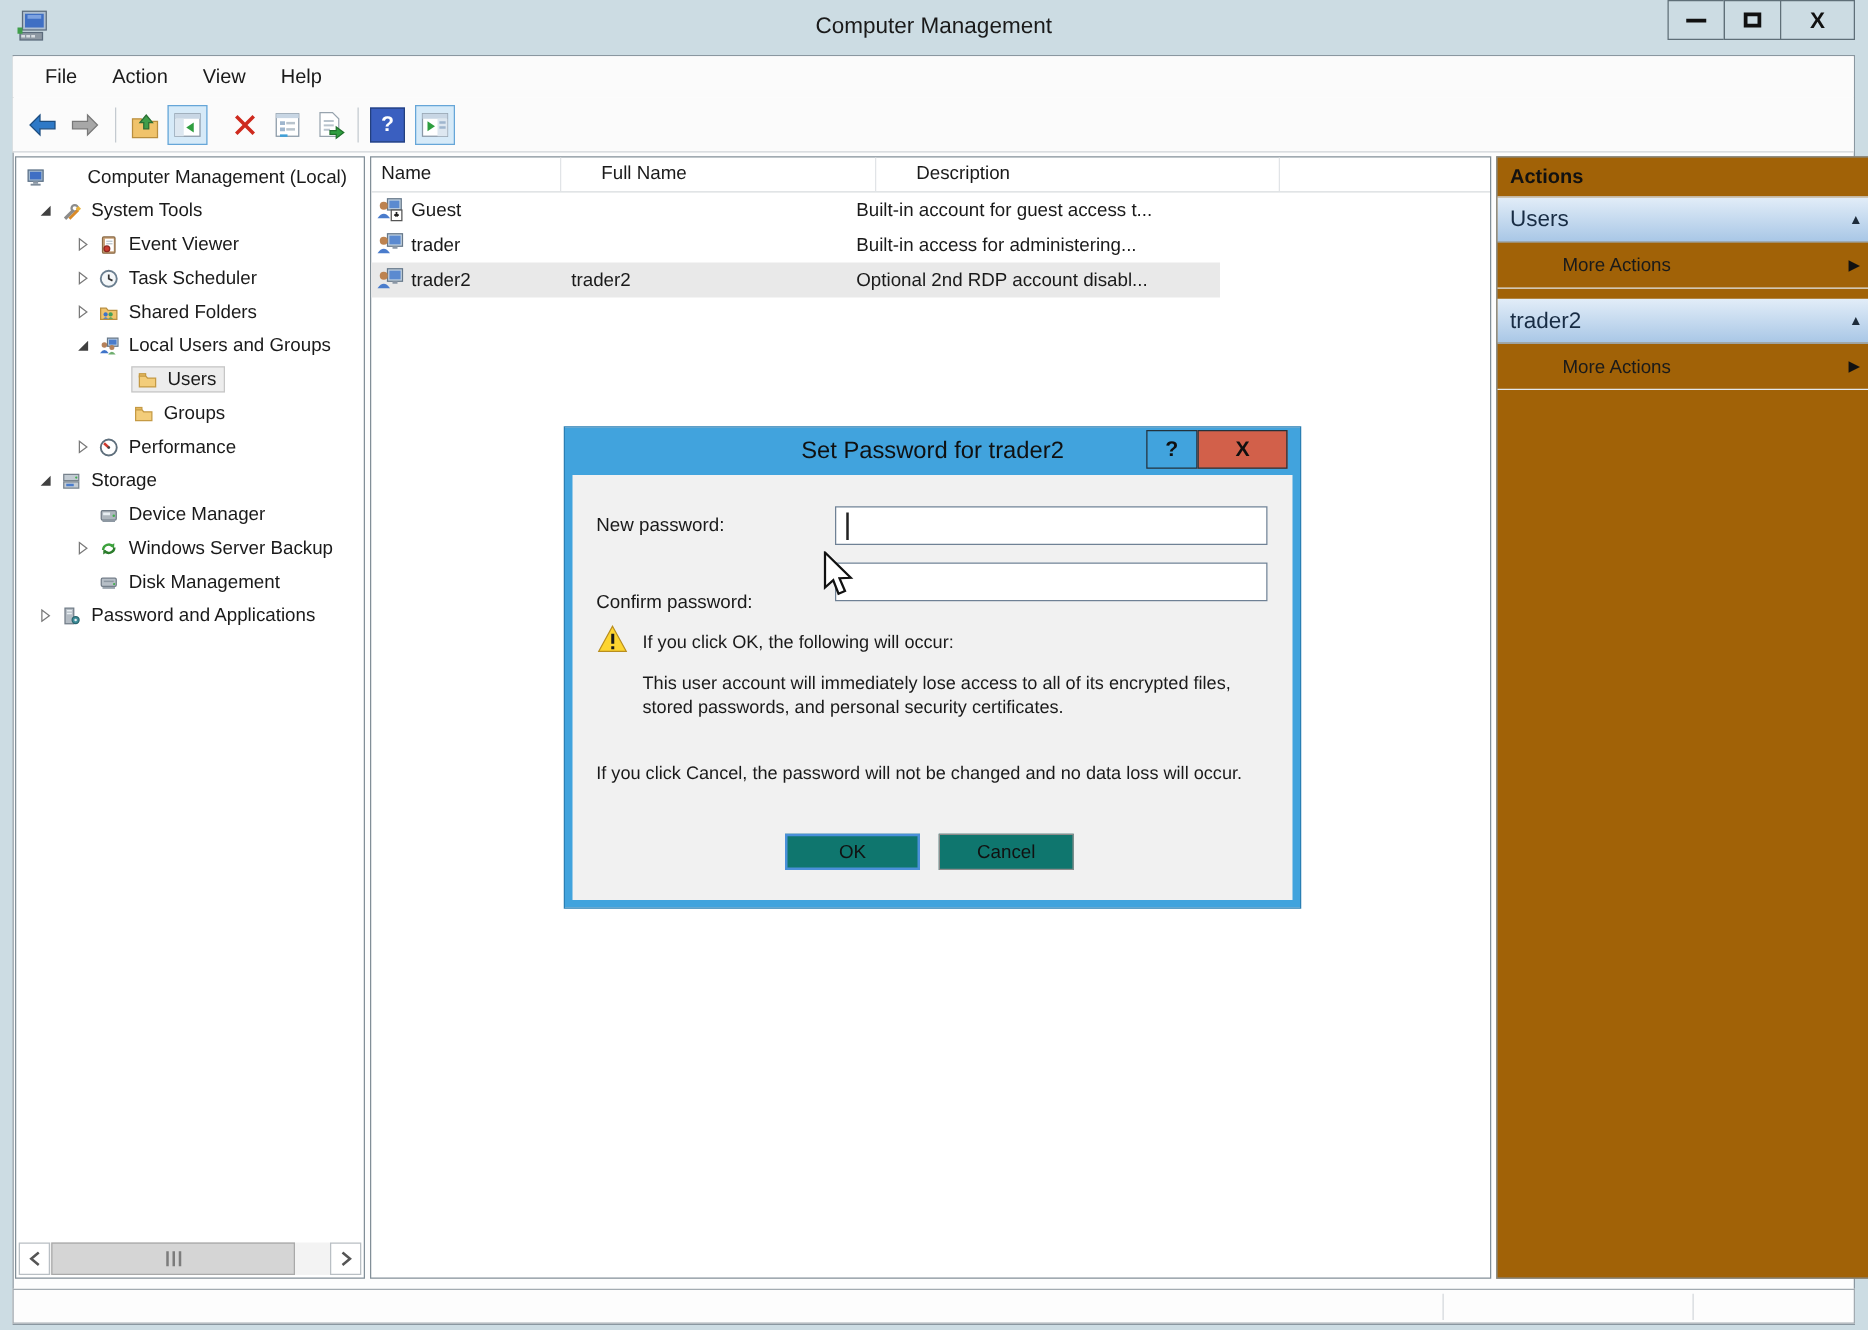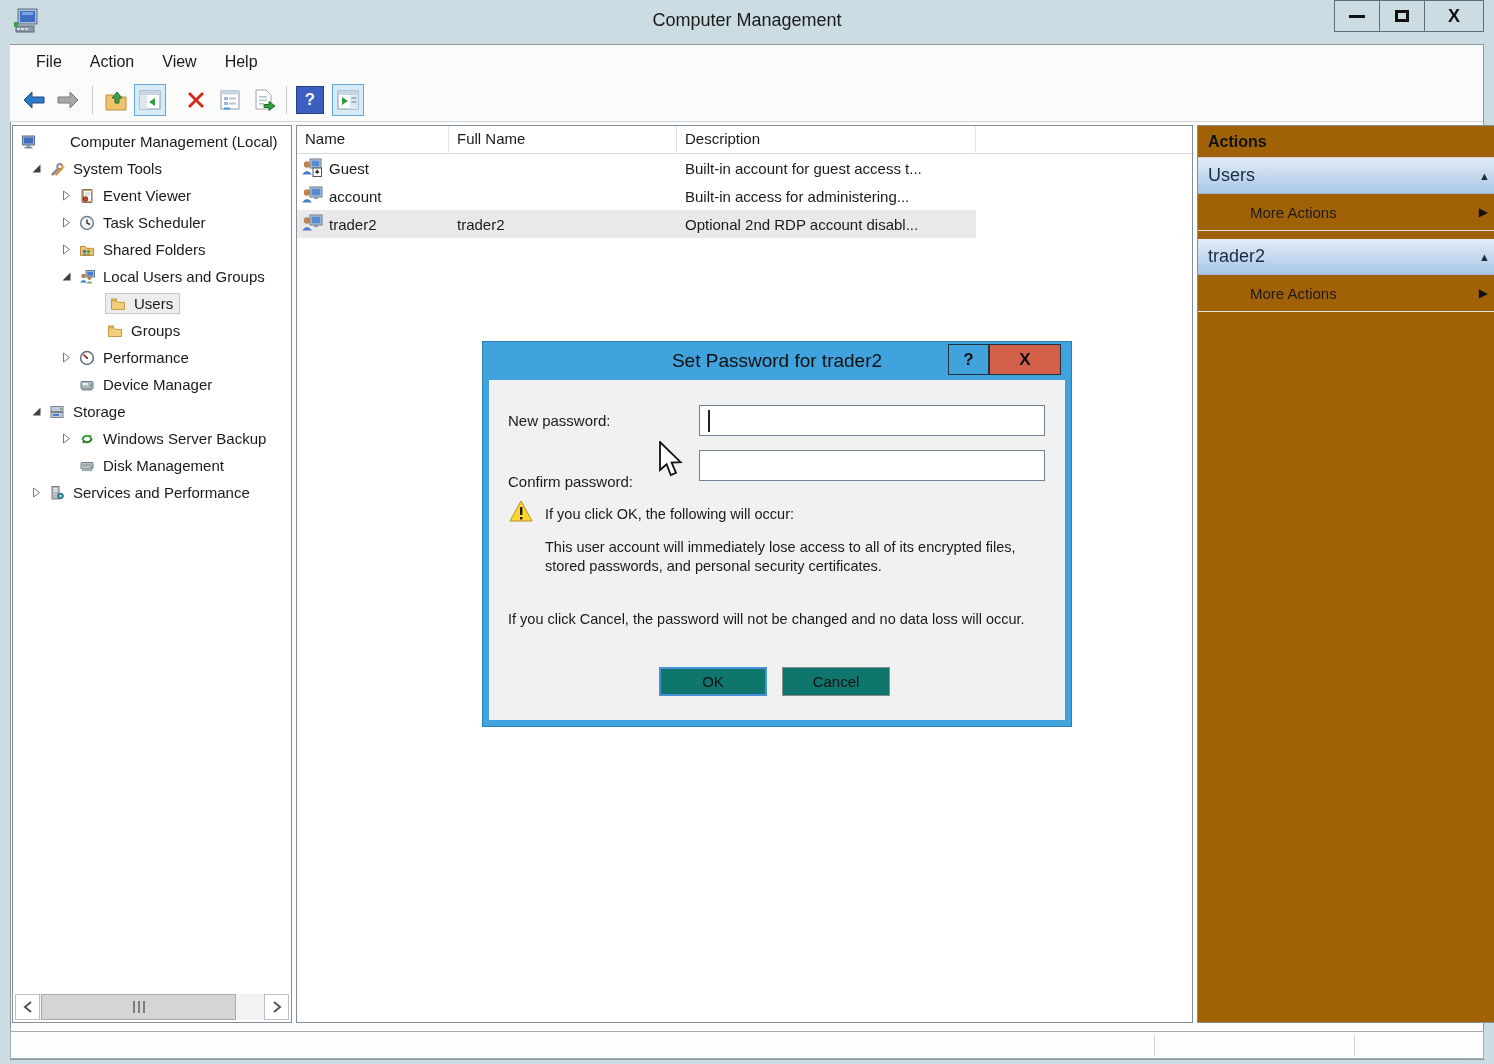--- a/index.html
+++ b/index.html
@@ -45,21 +45,21 @@
   #hscroll { position:absolute; left:2px; bottom:2px; width:274px; height:26px; background:#f3f3f3; display:flex; }
   .sbtn { width:25px; height:26px; background:#ffffff; border:1px solid #b9bfc4; display:flex; align-items:center; justify-content:center; }
   #hthumb { width:195px; height:26px; background:#d5d5d5; border:1px solid #a9a9a9; margin-left:1px;
     display:flex; align-items:center; justify-content:center; gap:3px; }
   #hthumb i { width:2px; height:12px; background:#7c7c7c; }
   #htrack-gap { flex:1; } 
   #hscroll .right { margin-left:2px; }
 
   
   #list-panel { left:296px; top:125px; width:897px; height:898px; background:#fff; border:1px solid #828f98; }
-  #lheader { display:flex; height:28px; border-bottom:1px solid #d8dbde; }
+  #lheader { display:flex; height:28px; border-bottom:1px solid #d8dbde;gap:24px; }
   .hcell { font-size:15px; color:#1a1a1a; padding:4px 6px 0 8px; border-right:1px solid #e1e4e7; }
   .lrow { display:flex; align-items:center; height:28px; width:679px; font-size:15px; color:#1a1a1a; }
   .lrow.sel { background:#e9e9e9; }
   .cell { padding-left:8px; white-space:nowrap; overflow:hidden; }
   .c-name { width:152px; display:flex; align-items:center; padding-left:4px; }
   .c-full { width:228px; }
   .c-desc { width:299px; }
   .uicon { width:24px; margin-right:4px; flex:none; position:relative; display:flex; }
 
   
@@ -72,21 +72,21 @@
   .amore { height:37px; display:flex; align-items:center; justify-content:space-between; padding:0 14px 0 52px;
     font-size:15px; color:#1a1a1a; border-bottom:1px solid #e4e7ea; }
   .amore .glyph { font-size:12px; color:#111; }
   .asec-gap { height:8px; }
 
   
   #statusbar { left:10px; top:1031px; width:1474px; height:28px; background:#fdfdfd; border:1px solid #a3abb1; }
   .sdiv { position:absolute; top:3px; width:1px; height:21px; background:#d4d8db; }
 
   
-  #dialog { left:452px; top:342px; width:588px; height:384px; background:#41a3dd; outline:1px solid #2a7fb4;margin-left:31px; }
+  #dialog { left:452px; top:342px; width:588px; height:384px; background:#41a3dd; outline:1px solid #2a7fb4; }
   #dlg-title { position:absolute; left:0; top:8px; width:100%; text-align:center; font-size:19px; color:#101010; }
   #dlg-help { position:absolute; left:465px; top:2px; width:41px; height:31px; background:#41a3dd; border:1px solid #23323c;
     font-size:17px; font-weight:bold; color:#101010; display:flex; align-items:center; justify-content:center; }
   #dlg-close { position:absolute; left:506px; top:2px; width:72px; height:31px; background:#d2604a; border:1px solid #23323c;
     font-size:17px; font-weight:bold; color:#101010; display:flex; align-items:center; justify-content:center; }
   #dlg-body { position:absolute; left:6px; top:38px; width:576px; height:340px; background:#f1f1f1; }
   .dlg-label { position:absolute; font-size:15px; color:#1a1a1a; }
   .dlg-input { position:absolute; left:210px; width:346px; height:31px; background:#fff; border:1px solid #6f8195; font-size:15px; padding:0 6px; }
   #caret { position:absolute; left:219px; top:30px; width:2px; height:22px; background:#222; }
   .dlg-text { position:absolute; font-size:14.5px; color:#1a1a1a; line-height:1.32; }
@@ -322,47 +322,47 @@
         </span>
       <span class="ticon">
           <svg width="16" height="16" viewBox="0 0 16 16">
             <circle cx="8" cy="8" r="6.4" fill="#fff" stroke="#5f6f7c" stroke-width="1.5"></circle>
             <path d="M8 8 L4.2 4.6" stroke="#d03b2e" stroke-width="2"></path>
             <circle cx="8" cy="8" r="1.1" fill="#444"></circle>
           </svg>
         </span>
       <span class="tlabel">Performance</span>
     </div>
+    <div class="trow lvl1">
+      <span class="exp">
+          <svg width="11" height="11">
+            <path d="M9.5 1.5 V9.5 H1.5 Z" fill="#404040"></path>
+          </svg>
+        </span>
+      <span class="ticon">
+          <svg width="16" height="16" viewBox="0 0 16 16">
+            <rect x="2" y="2.5" width="12" height="5" fill="#c2cbd3" stroke="#77828c"></rect>
+            <rect x="2" y="8.5" width="12" height="5" fill="#c2cbd3" stroke="#77828c"></rect>
+            <circle cx="12" cy="5" r="0.9" fill="#3fae4a"></circle>
+            <rect x="4" y="10" width="6" height="2" fill="#4a7ccc"></rect>
+          </svg>
+        </span>
+      <span class="tlabel">Storage</span>
+    </div>
     <div class="trow lvl2">
       <span class="exp"></span>
       <span class="ticon">
           <svg width="16" height="16" viewBox="0 0 16 16">
             <rect x="2" y="4.5" width="12" height="7.5" rx="1" fill="#aeb6bd" stroke="#6f7a85"></rect>
             <rect x="3.5" y="6" width="5.5" height="2.2" fill="#e8eef2"></rect>
             <circle cx="12" cy="8.5" r="1" fill="#3fae4a"></circle>
             <rect x="3" y="12" width="10" height="1.6" fill="#8d98a2"></rect>
           </svg>
         </span>
       <span class="tlabel">Device Manager</span>
-    </div>
-    <div class="trow lvl1">
-      <span class="exp">
-          <svg width="11" height="11">
-            <path d="M9.5 1.5 V9.5 H1.5 Z" fill="#404040"></path>
-          </svg>
-        </span>
-      <span class="ticon">
-          <svg width="16" height="16" viewBox="0 0 16 16">
-            <rect x="2" y="2.5" width="12" height="5" fill="#c2cbd3" stroke="#77828c"></rect>
-            <rect x="2" y="8.5" width="12" height="5" fill="#c2cbd3" stroke="#77828c"></rect>
-            <circle cx="12" cy="5" r="0.9" fill="#3fae4a"></circle>
-            <rect x="4" y="10" width="6" height="2" fill="#4a7ccc"></rect>
-          </svg>
-        </span>
-      <span class="tlabel">Storage</span>
     </div>
     <div class="trow lvl2">
       <span class="exp">
           <svg width="11" height="11">
             <path d="M2.5 1 L8.5 5.5 L2.5 10 Z" fill="#fff" stroke="#7a7a7a"></path>
           </svg>
         </span>
       <span class="ticon">
           <svg width="16" height="16" viewBox="0 0 16 16">
             <path d="M3.5 9 a4.5 4.5 0 0 1 8 -2.6" fill="none" stroke="#3da23d" stroke-width="2"></path>
@@ -393,21 +393,21 @@
         </span>
       <span class="ticon">
           <svg width="16" height="16" viewBox="0 0 16 16">
             <rect x="3" y="1.5" width="7" height="12.5" fill="#b4bcc4" stroke="#717c87"></rect>
             <rect x="4.5" y="3" width="4" height="1.2" fill="#e8eef2"></rect>
             <rect x="4.5" y="5.2" width="4" height="1.2" fill="#e8eef2"></rect>
             <circle cx="11.5" cy="11" r="2.8" fill="#3e8f9b" stroke="#2a6670"></circle>
             <circle cx="11.5" cy="11" r="1" fill="#e8eef2"></circle>
           </svg>
         </span>
-      <span class="tlabel">Services and Performance</span>
+      <span class="tlabel">Password and Applications</span>
     </div>
   </div>
   <div id="hscroll">
     <span class="sbtn">
         <svg width="10" height="12">
           <path d="M8 1 L2 6 L8 11" fill="none" stroke="#555" stroke-width="2"></path>
         </svg>
       </span>
     <span id="hthumb">
         <i></i>
@@ -450,21 +450,21 @@
     <span class="cell c-name">
         <span class="uicon">
           <svg width="22" height="20" viewBox="0 0 22 20">
             <rect x="9" y="1" width="12" height="10" fill="#c3d2e0" stroke="#66788a"></rect>
             <rect x="10.5" y="2.5" width="9" height="7" fill="#5b8ad0"></rect>
             <rect x="13" y="11" width="4" height="2" fill="#8a97a5"></rect>
             <circle cx="6" cy="6.5" r="3.2" fill="#bd8350"></circle>
             <path d="M1 16.5 q5 -7 10 0 Z" fill="#4a7ccc"></path>
           </svg>
         </span>
-        <span>account</span>
+        <span>trader</span>
       </span>
     <span class="cell c-full"></span>
     <span class="cell c-desc">Built-in access for administering...</span>
   </div>
   <div class="lrow sel">
     <span class="cell c-name">
         <span class="uicon">
           <svg width="22" height="20" viewBox="0 0 22 20">
             <rect x="9" y="1" width="12" height="10" fill="#c3d2e0" stroke="#66788a"></rect>
             <rect x="10.5" y="2.5" width="9" height="7" fill="#5b8ad0"></rect>

